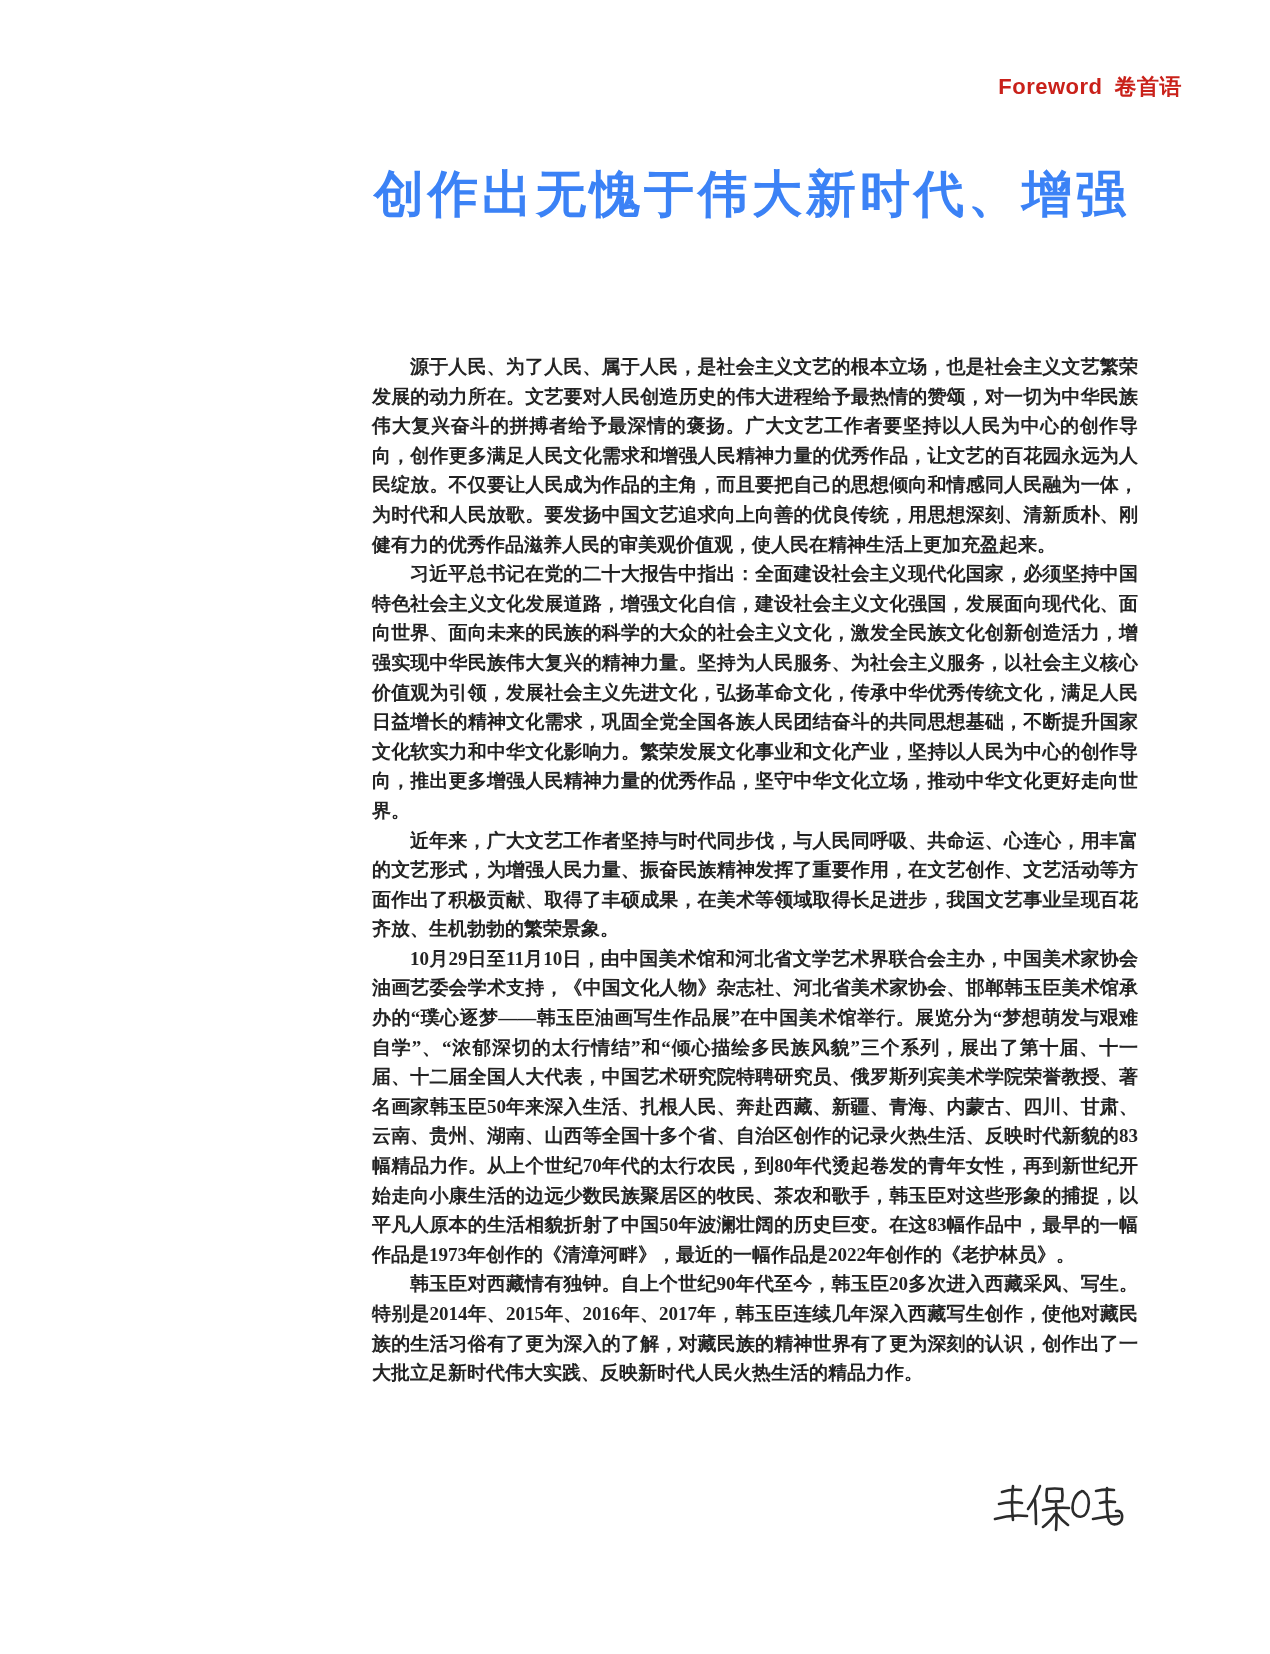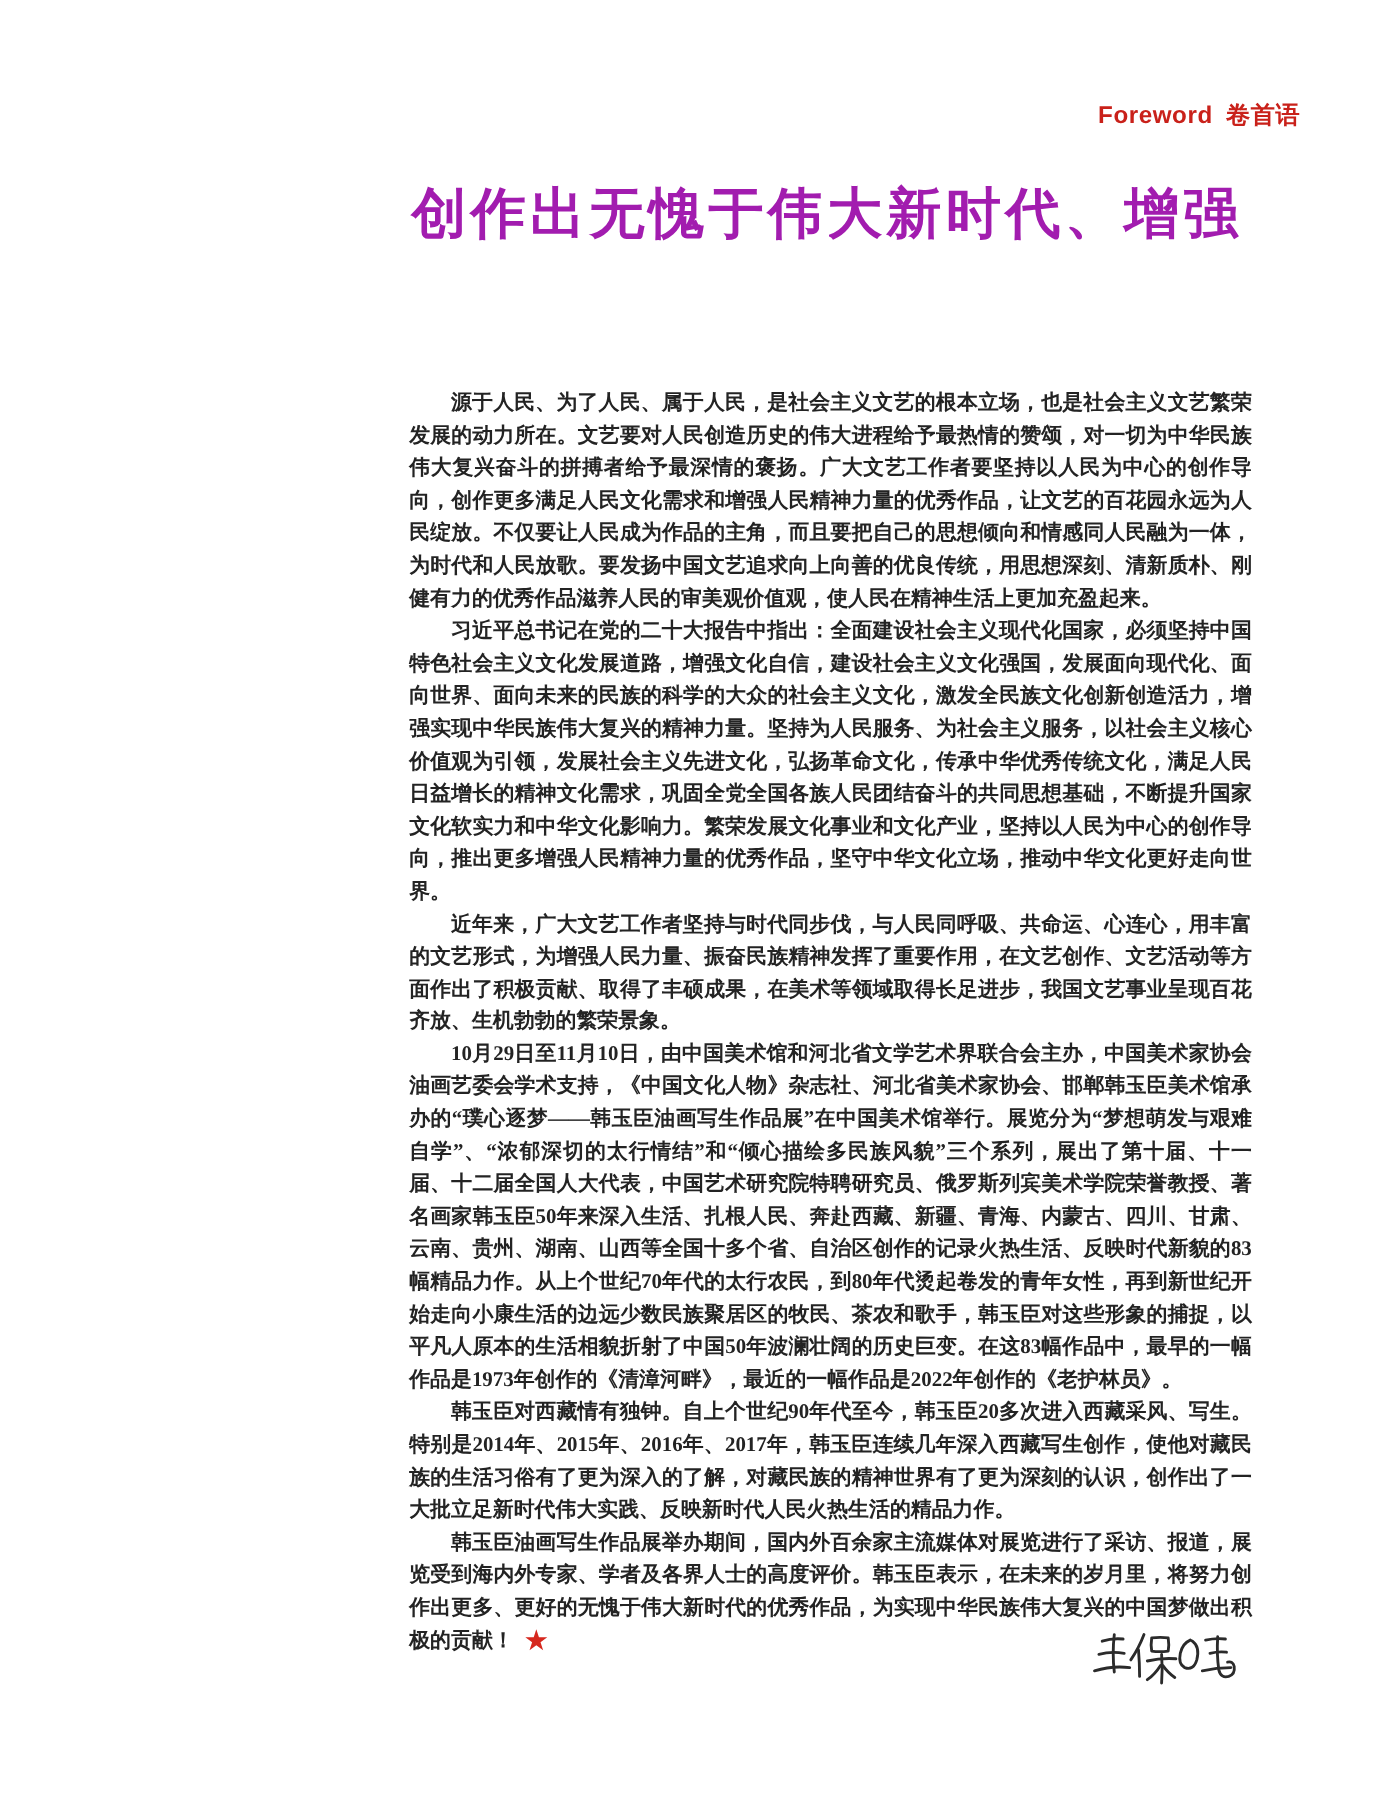--- a/index.html
+++ b/index.html
@@ -8,21 +8,21 @@
     width: 1270px;
     height: 1654px;
     background: #ffffff;
     overflow: hidden;
     font-family: "Liberation Serif", "DejaVu Serif", serif;
   }
 
   
   .section-label {
     position: absolute;
-    top: 90px;
+    top: 72px;
     right: 88px;
     font-family: "Liberation Sans", "DejaVu Sans", sans-serif;
     font-size: 22px;
     font-weight: bold;
     color: #c9211a;
     letter-spacing: 0.5px;
     white-space: nowrap;
   }
   .section-label .zh { margin-left: 12px; }
 
@@ -30,21 +30,21 @@
   .title {
     position: absolute;
     left: 374px;
     top: 162px;
     width: 810px;
     margin: 0;
     font-size: 50px;
     line-height: 64px;
     font-weight: 700;
     letter-spacing: 4px;
-    color: #a21caf;
+    color: #3b82f6;
   }
   .title .tl { display: block; }
 
   
   .body-copy {
     position: absolute;
     left: 372px;
     top: 352px;
     width: 766px;
     font-size: 19px;
@@ -95,21 +95,20 @@
   <h1 class="title">
     <span class="tl">创作出无愧于伟大新时代、增强</span>
   </h1>
 
   <div class="body-copy">
     <p>源于人民、为了人民、属于人民，是社会主义文艺的根本立场，也是社会主义文艺繁荣发展的动力所在。文艺要对人民创造历史的伟大进程给予最热情的赞颂，对一切为中华民族伟大复兴奋斗的拼搏者给予最深情的褒扬。广大文艺工作者要坚持以人民为中心的创作导向，创作更多满足人民文化需求和增强人民精神力量的优秀作品，让文艺的百花园永远为人民绽放。不仅要让人民成为作品的主角，而且要把自己的思想倾向和情感同人民融为一体，为时代和人民放歌。要发扬中国文艺追求向上向善的优良传统，用思想深刻、清新质朴、刚健有力的优秀作品滋养人民的审美观价值观，使人民在精神生活上更加充盈起来。</p>
     <p>习近平总书记在党的二十大报告中指出：全面建设社会主义现代化国家，必须坚持中国特色社会主义文化发展道路，增强文化自信，建设社会主义文化强国，发展面向现代化、面向世界、面向未来的民族的科学的大众的社会主义文化，激发全民族文化创新创造活力，增强实现中华民族伟大复兴的精神力量。坚持为人民服务、为社会主义服务，以社会主义核心价值观为引领，发展社会主义先进文化，弘扬革命文化，传承中华优秀传统文化，满足人民日益增长的精神文化需求，巩固全党全国各族人民团结奋斗的共同思想基础，不断提升国家文化软实力和中华文化影响力。繁荣发展文化事业和文化产业，坚持以人民为中心的创作导向，推出更多增强人民精神力量的优秀作品，坚守中华文化立场，推动中华文化更好走向世界。</p>
     <p>近年来，广大文艺工作者坚持与时代同步伐，与人民同呼吸、共命运、心连心，用丰富的文艺形式，为增强人民力量、振奋民族精神发挥了重要作用，在文艺创作、文艺活动等方面作出了积极贡献、取得了丰硕成果，在美术等领域取得长足进步，我国文艺事业呈现百花齐放、生机勃勃的繁荣景象。</p>
     <p>10月29日至11月10日，由中国美术馆和河北省文学艺术界联合会主办，中国美术家协会油画艺委会学术支持，《中国文化人物》杂志社、河北省美术家协会、邯郸韩玉臣美术馆承办的“璞心逐梦——韩玉臣油画写生作品展”在中国美术馆举行。展览分为“梦想萌发与艰难自学”、“浓郁深切的太行情结”和“倾心描绘多民族风貌”三个系列，展出了第十届、十一届、十二届全国人大代表，中国艺术研究院特聘研究员、俄罗斯列宾美术学院荣誉教授、著名画家韩玉臣50年来深入生活、扎根人民、奔赴西藏、新疆、青海、内蒙古、四川、甘肃、云南、贵州、湖南、山西等全国十多个省、自治区创作的记录火热生活、反映时代新貌的83幅精品力作。从上个世纪70年代的太行农民，到80年代烫起卷发的青年女性，再到新世纪开始走向小康生活的边远少数民族聚居区的牧民、茶农和歌手，韩玉臣对这些形象的捕捉，以平凡人原本的生活相貌折射了中国50年波澜壮阔的历史巨变。在这83幅作品中，最早的一幅作品是1973年创作的《清漳河畔》，最近的一幅作品是2022年创作的《老护林员》。</p>
     <p>韩玉臣对西藏情有独钟。自上个世纪90年代至今，韩玉臣20多次进入西藏采风、写生。特别是2014年、2015年、2016年、2017年，韩玉臣连续几年深入西藏写生创作，使他对藏民族的生活习俗有了更为深入的了解，对藏民族的精神世界有了更为深刻的认识，创作出了一大批立足新时代伟大实践、反映新时代人民火热生活的精品力作。</p>
-    <p><span>韩玉臣油画写生作品展举办期间，国内外百余家主流媒体对展览进行了采访、报道，展览受到海内外专家、学者及各界人士的高度评价。韩玉臣表示，在未来的岁月里，将努力创作出更多、更好的无愧于伟大新时代的优秀作品，为实现中华民族伟大复兴的中国梦做出积极的贡献！</span><span class="end-star">★</span></p>
   </div>
 
   <svg class="signature" viewBox="0 0 150 62" aria-label="signature">
 
     <path d="M12,16 q9,-3 19,-2"></path>
     <path d="M9,28 q11,-3 23,-1"></path>
     <path d="M5,43 q16,-5 32,-3"></path>
     <path d="M23,10 q-2,17 0,34"></path>
 
     <path d="M50,10 q-5,13 -12,23"></path>

